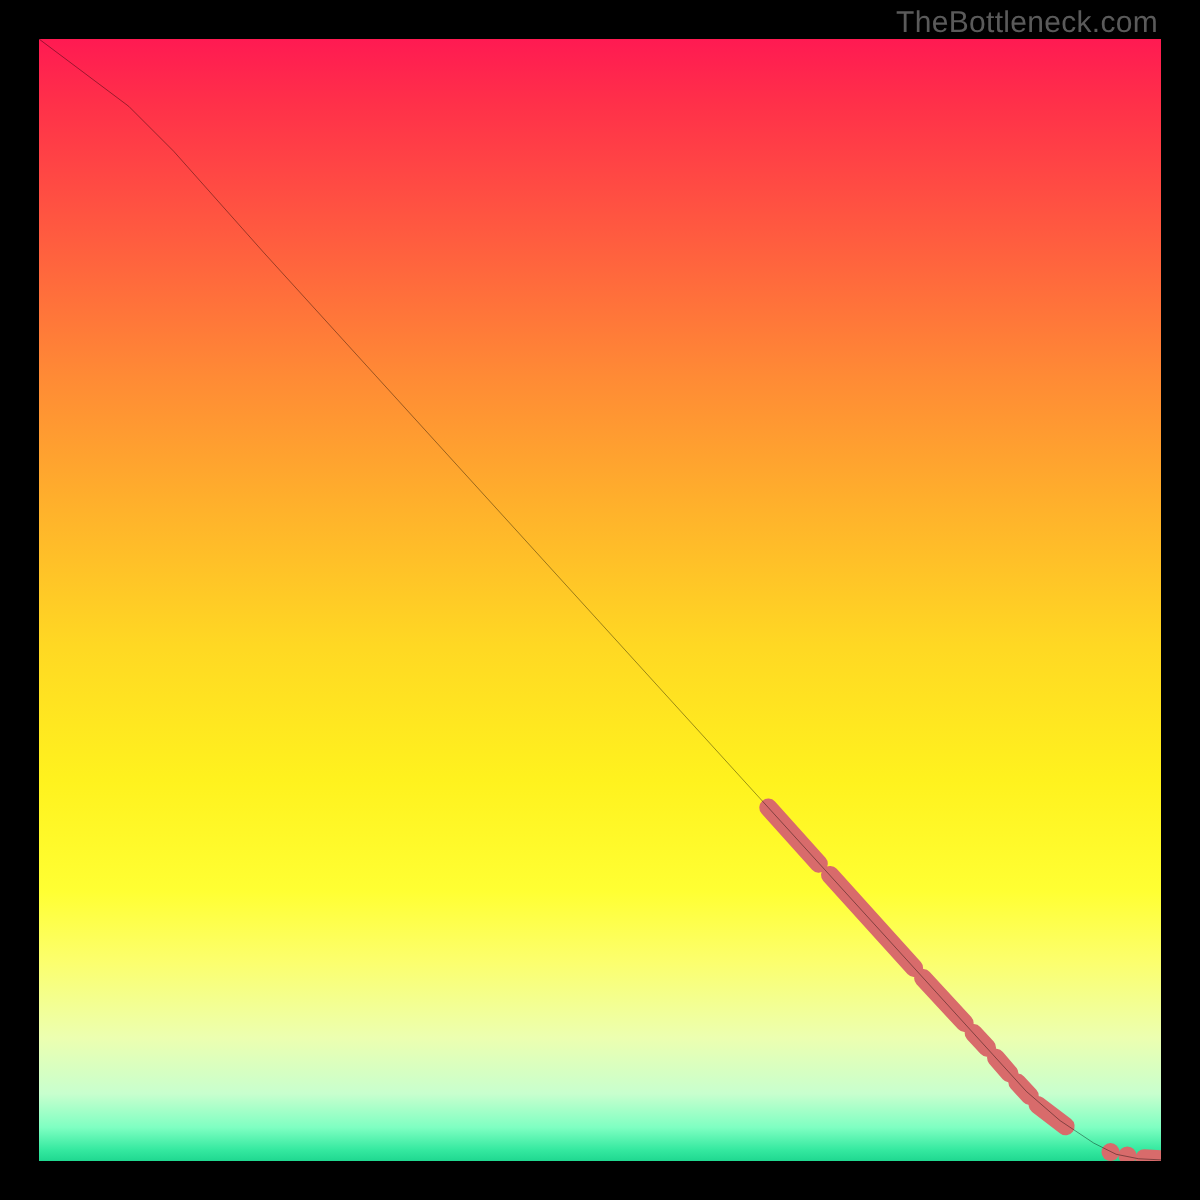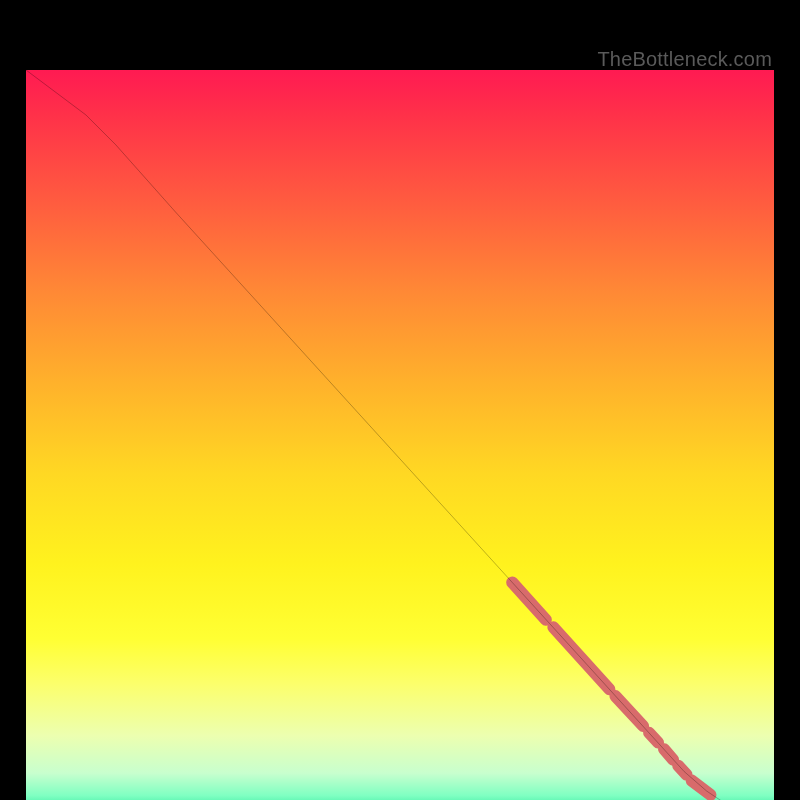--- a/index.html
+++ b/index.html
@@ -9,21 +9,20 @@
     height: 800px;
     overflow: hidden;
     background: #000;
     font-family: Arial, Helvetica, sans-serif;
   }
   .frame {
     position: relative;
     width: 800px;
     height: 646px;
     background: #000;
-    margin-top: 44px;
   }
   .plot-area {
     position: absolute;
     left: 26px;
     top: 26px;
     width: 748px;
     height: 748px;
   }
   .gradient-bg {
     position: absolute;

